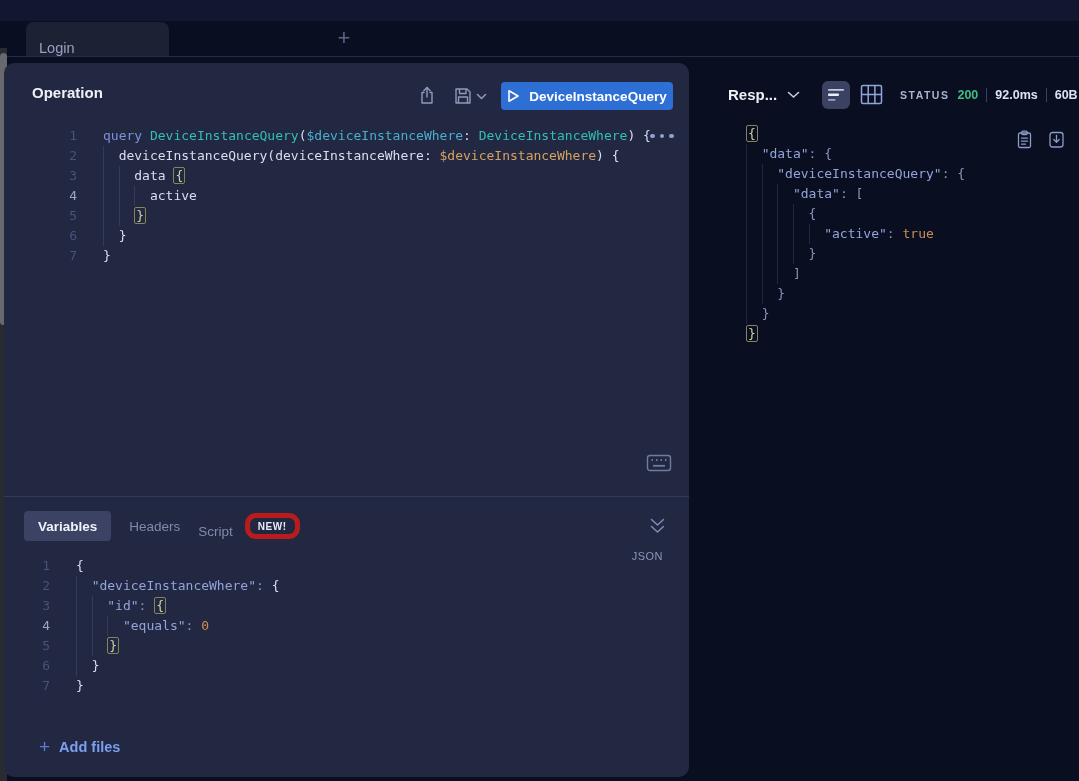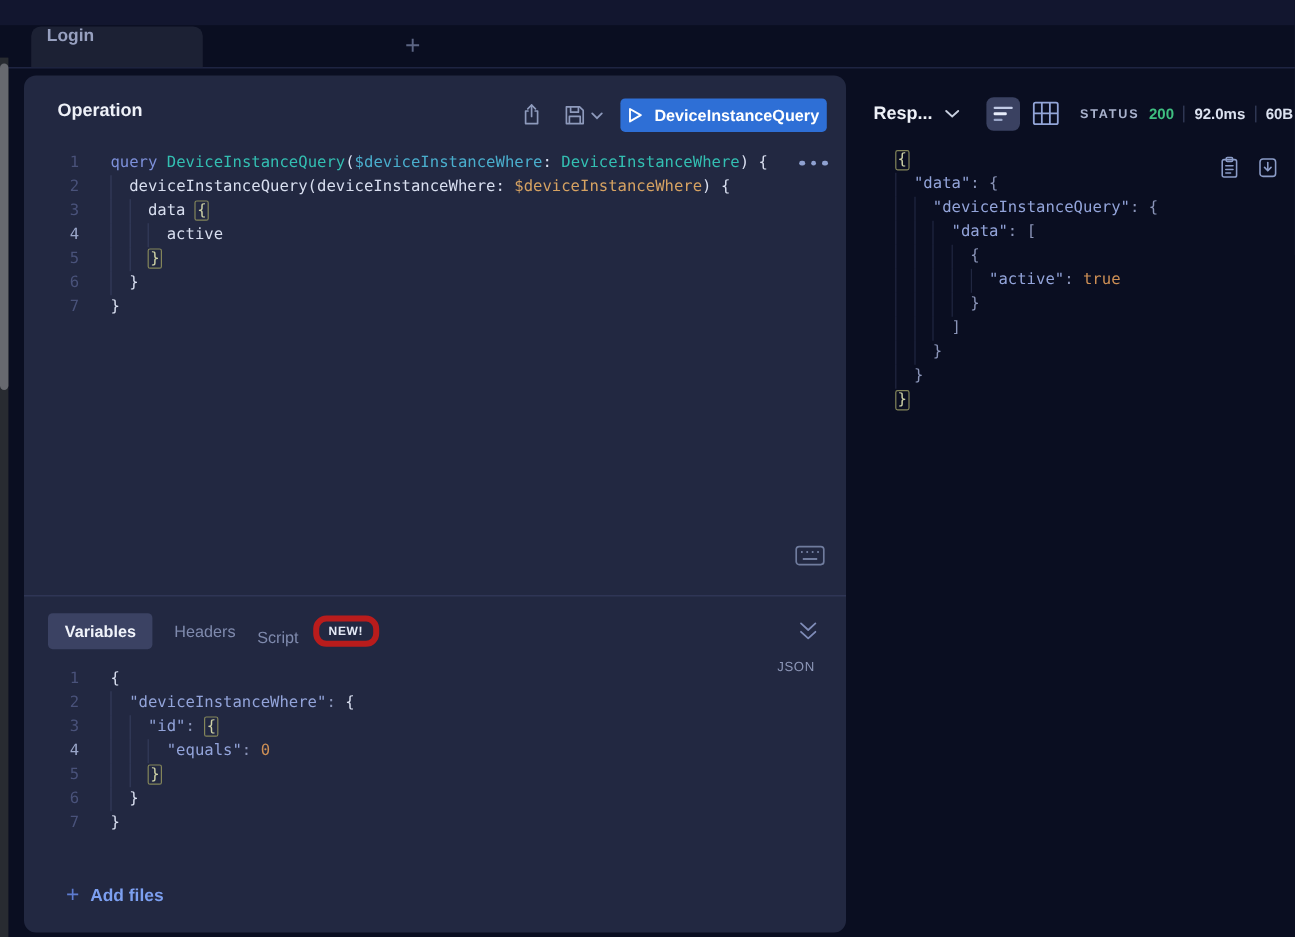--- a/index.html
+++ b/index.html
@@ -4,46 +4,46 @@
 <style>
   * { box-sizing: border-box; }
   html,body { margin:0; padding:0; }
   body {
     width:1079px; height:781px; overflow:hidden; position:relative;
     background:#0a0e21; font-family:"Liberation Sans", sans-serif;
   }
   
   .topstrip { position:absolute; left:0; top:0; width:1079px; height:21px; background:#12162f; }
   .tabbar { position:absolute; left:0; top:21px; width:1079px; height:36px; border-bottom:1px solid #252b4b; }
-  .tab { position:absolute; border-radius:8px 8px 0 0; font-size:14.5px; display:flex; align-items:flex-start; cursor:pointer;font-weight:bold; }
+  .tab { position:absolute; border-radius:8px 8px 0 0; font-size:14.5px; display:flex; align-items:flex-end; cursor:pointer; }
   .tab-login { left:26px; top:1px; width:143px; height:34px; background:#1c2134; color:#97a0bf; padding-left:13px; }
   .tab-active { left:178px; top:0; width:140px; height:37px; background:#0a0e21;
     border:1px solid #3c4669; border-bottom:none; color:#e8ecf7;
     padding:0 11px 0 17px; justify-content:space-between; }
   .tab-close { color:#b9c2d8; font-size:12px; padding:2px 2px; cursor:pointer; }
   .newtab { position:absolute; left:331px; top:2px; width:26px; height:30px; color:#5c6584;
     font-size:22px; font-weight:300; display:flex; align-items:center; justify-content:center; cursor:pointer; }
   
   .scroll-strip { position:absolute; left:0; top:48px; width:7px; height:733px; background:#282b31; }
   .scroll-thumb { position:absolute; left:0; top:5px; width:7px; height:272px; background:#67696f; border-radius:3.5px; }
   
-  .card { position:absolute; left:20px; top:63px; width:685px; height:714px; background:#222841; border-radius:10px; }
+  .card { position:absolute; left:4px; top:63px; width:685px; height:714px; background:#222841; border-radius:10px; }
   .op-title { position:absolute; left:28px; top:21px; font-size:15px; font-weight:bold; color:#eef1f8; }
   .icon-btn { position:absolute; background:none; border:none; padding:0; cursor:pointer; line-height:0; }
   .run-btn { position:absolute; left:497px; top:19px; width:172px; height:28px; background:#2e6fd6;
     border:none; border-radius:4px; color:#fff; font-family:"Liberation Sans",sans-serif;
     font-size:13.5px; font-weight:bold; display:flex; align-items:center; justify-content:center; gap:9px; cursor:pointer; }
   .dots-btn { position:absolute; left:638px; top:64px; width:40px; height:18px; display:flex; gap:5px;
     align-items:center; justify-content:center; background:none; border:none; cursor:pointer; }
   .dots-btn i { width:4.5px; height:4.5px; border-radius:50%; background:#8fa1d1; }
   .kbd-btn { left:642px; top:390px; }
   .divider { position:absolute; left:0; top:433px; width:685px; height:1px; background:#333a5b; }
   
   .editor { position:absolute; left:0; }
-  .op-editor { top:63px; width:796px; }
+  .op-editor { top:63px; width:796px;padding-left:27px; }
   .vars-editor { top:493px; width:685px; }
   .code-line { height:20px; line-height:20px; font-family:"DejaVu Sans Mono",monospace; font-size:13px; white-space:pre; }
   .ln { display:inline-block; width:46px; text-align:right; color:#49527a; }
   .ln.active { color:#9aa6c9; }
   .code-text { margin-left:26px; }
   .no-gutter .code-text { margin-left:6px; }
   .ind { display:inline-block; width:2ch; border-left:1px solid rgba(125,140,195,.20); }
   .tk-kw { color:#7d90da; } .tk-tn { color:#33bfb2; } .tk-vd { color:#4aaecd; }
   .tk-vu { color:#d6a262; } .tk-pl { color:#d9dff0; } .tk-key { color:#93a4da; }
   .tk-pj { color:#8a94b8; } .tk-num { color:#cd8f55; }

